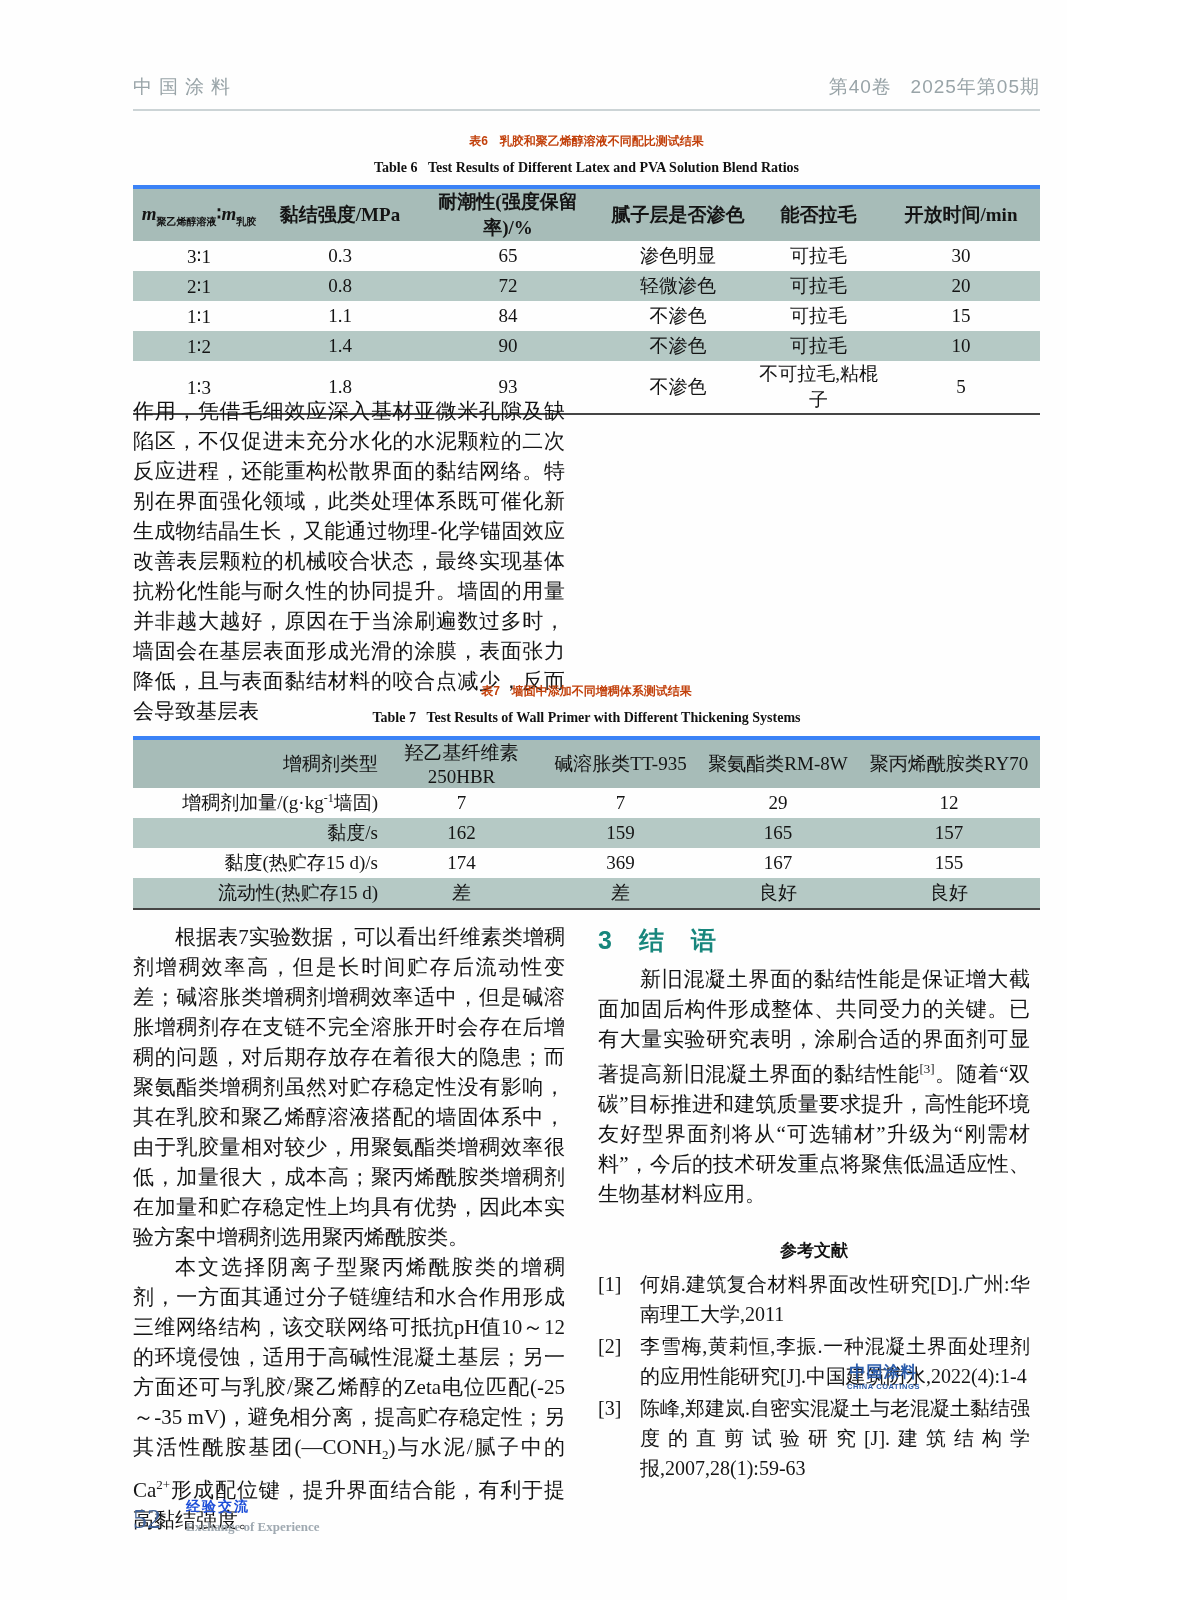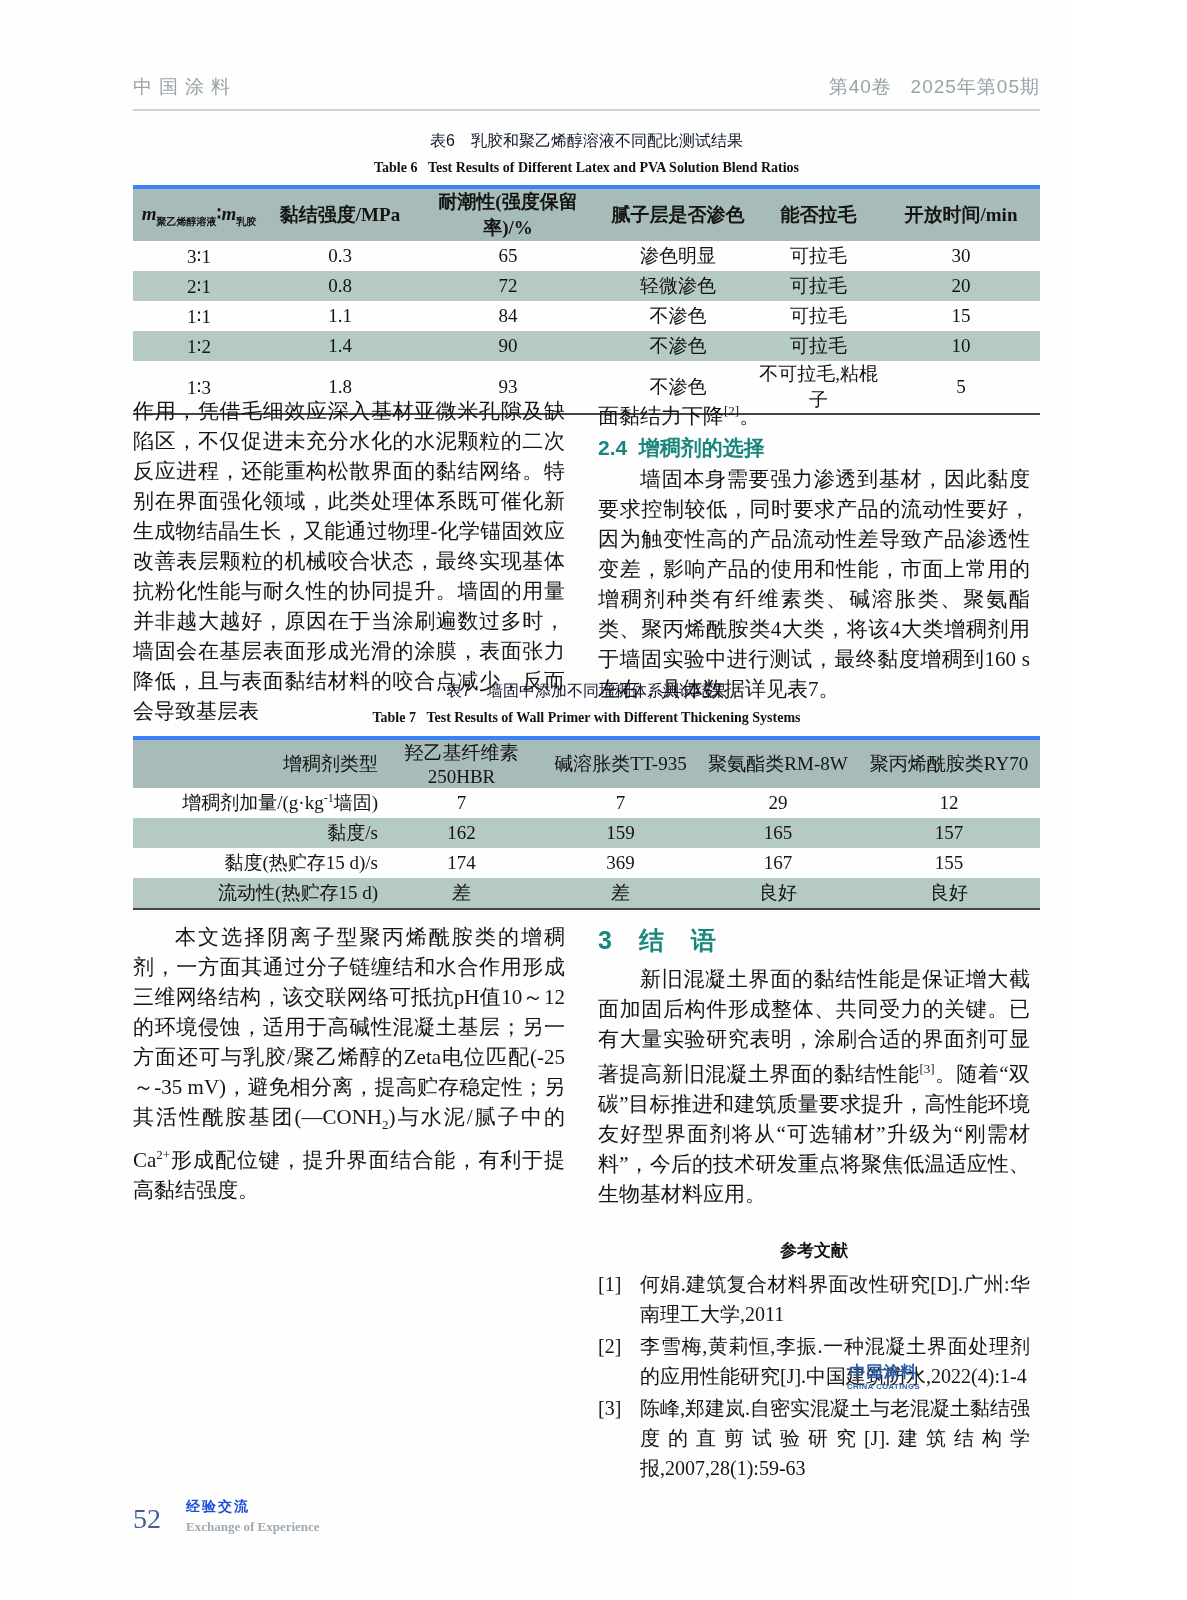--- a/index.html
+++ b/index.html
@@ -10,22 +10,22 @@
   .page-header{position:absolute;left:133px;top:74px;width:907px;display:flex;
                justify-content:space-between;align-items:flex-end;padding-bottom:9px;
                border-bottom:2px solid #ccd4d6;
                font-family:"Liberation Sans","DejaVu Sans",sans-serif;
                font-size:19px;color:#99a4a8;}
   .journal-name{letter-spacing:7px;}
   .issue-info{letter-spacing:1px;}
 
   
   .tbl-caption{position:absolute;left:133px;width:907px;text-align:center;}
-  .cap-cn{font-family:"Liberation Sans","DejaVu Sans",sans-serif;font-weight:normal;
-          font-size:16px;color:#0f172a;line-height:26px;}
+  .cap-cn{font-family:"Liberation Sans","DejaVu Sans",sans-serif;font-weight:bold;
+          font-size:12px;color:#c2410c;line-height:26px;}
   .cap-en{font-family:"Liberation Serif","DejaVu Serif",serif;font-weight:bold;
           font-size:14px;color:#111;line-height:27px;}
   #cap6{top:128px;} #cap7{top:678px;}
 
   
   table.dtable{position:absolute;left:133px;width:907px;border-collapse:collapse;
                border-top:4px solid #3b82f6;border-bottom:2px solid #454545;
                font-size:19px;}
   #table6{top:185px;} #table7{top:736px;}
   .dtable th{background:#a7bcb8;font-weight:bold;height:34px;text-align:center;padding:0 2px;}
@@ -149,25 +149,20 @@
           <td>不可拉毛,粘棍子</td>
           <td>5</td>
       </tr>
     </tbody>
   </table>
 
   <div class="cols" id="cols1">
     <div class="col">
       <p>作用，凭借毛细效应深入基材亚微米孔隙及缺陷区，不仅促进未充分水化的水泥颗粒的二次反应进程，还能重构松散界面的黏结网络。特别在界面强化领域，此类处理体系既可催化新生成物结晶生长，又能通过物理-化学锚固效应改善表层颗粒的机械咬合状态，最终实现基体抗粉化性能与耐久性的协同提升。墙固的用量并非越大越好，原因在于当涂刷遍数过多时，墙固会在基层表面形成光滑的涂膜，表面张力降低，且与表面黏结材料的咬合点减少，反而会导致基层表</p>
     </div>
-    <div class="col">
-      <p>面黏结力下降<sup>[2]</sup>。</p>
-      <h4 class="h-teal h-sub">2.4&nbsp;&nbsp;增稠剂的选择</h4>
-      <p class="indent">墙固本身需要强力渗透到基材，因此黏度要求控制较低，同时要求产品的流动性要好，因为触变性高的产品流动性差导致产品渗透性变差，影响产品的使用和性能，市面上常用的增稠剂种类有纤维素类、碱溶胀类、聚氨酯类、聚丙烯酰胺类4大类，将该4大类增稠剂用于墙固实验中进行测试，最终黏度增稠到160 s左右，具体数据详见表7。</p>
-    </div>
   </div>
 
   <div class="tbl-caption" id="cap7">
     <div class="cap-cn">表7　墙固中添加不同增稠体系测试结果</div>
     <div class="cap-en">Table 7&nbsp;&nbsp;&nbsp;Test Results of Wall Primer with Different Thickening Systems</div>
   </div>
 
   <table class="dtable" id="table7">
     <colgroup>
         <col style="width:247px">
@@ -212,20 +207,21 @@
           <td>差</td>
           <td>差</td>
           <td>良好</td>
           <td>良好</td>
       </tr>
     </tbody>
   </table>
 
   <div class="cols" id="cols2">
     <div class="col">
+      <p class="indent">根据表7实验数据，可以看出纤维素类增稠剂增稠效率高，但是长时间贮存后流动性变差；碱溶胀类增稠剂增稠效率适中，但是碱溶胀增稠剂存在支链不完全溶胀开时会存在后增稠的问题，对后期存放存在着很大的隐患；而聚氨酯类增稠剂虽然对贮存稳定性没有影响，其在乳胶和聚乙烯醇溶液搭配的墙固体系中，由于乳胶量相对较少，用聚氨酯类增稠效率很低，加量很大，成本高；聚丙烯酰胺类增稠剂在加量和贮存稳定性上均具有优势，因此本实验方案中增稠剂选用聚丙烯酰胺类。</p>
       <p class="indent">本文选择阴离子型聚丙烯酰胺类的增稠剂，一方面其通过分子链缠结和水合作用形成三维网络结构，该交联网络可抵抗pH值10～12的环境侵蚀，适用于高碱性混凝土基层；另一方面还可与乳胶/聚乙烯醇的Zeta电位匹配(-25～-35 mV)，避免相分离，提高贮存稳定性；另其活性酰胺基团(—CONH<sub>2</sub>)与水泥/腻子中的Ca<sup>2+</sup>形成配位键，提升界面结合能，有利于提高黏结强度。</p>
     </div>
     <div class="col">
       <h3 class="h-teal h-main">3　结　语</h3>
       <p class="indent">新旧混凝土界面的黏结性能是保证增大截面加固后构件形成整体、共同受力的关键。已有大量实验研究表明，涂刷合适的界面剂可显著提高新旧混凝土界面的黏结性能<sup>[3]</sup>。随着“双碳”目标推进和建筑质量要求提升，高性能环境友好型界面剂将从“可选辅材”升级为“刚需材料”，今后的技术研发重点将聚焦低温适应性、生物基材料应用。</p>
       <div class="ref-title">参考文献</div>
       <div class="ref-item">
         <span class="ref-no">[1]</span>
         <span class="ref-text">何娟.建筑复合材料界面改性研究[D].广州:华南理工大学,2011</span>
       </div>

